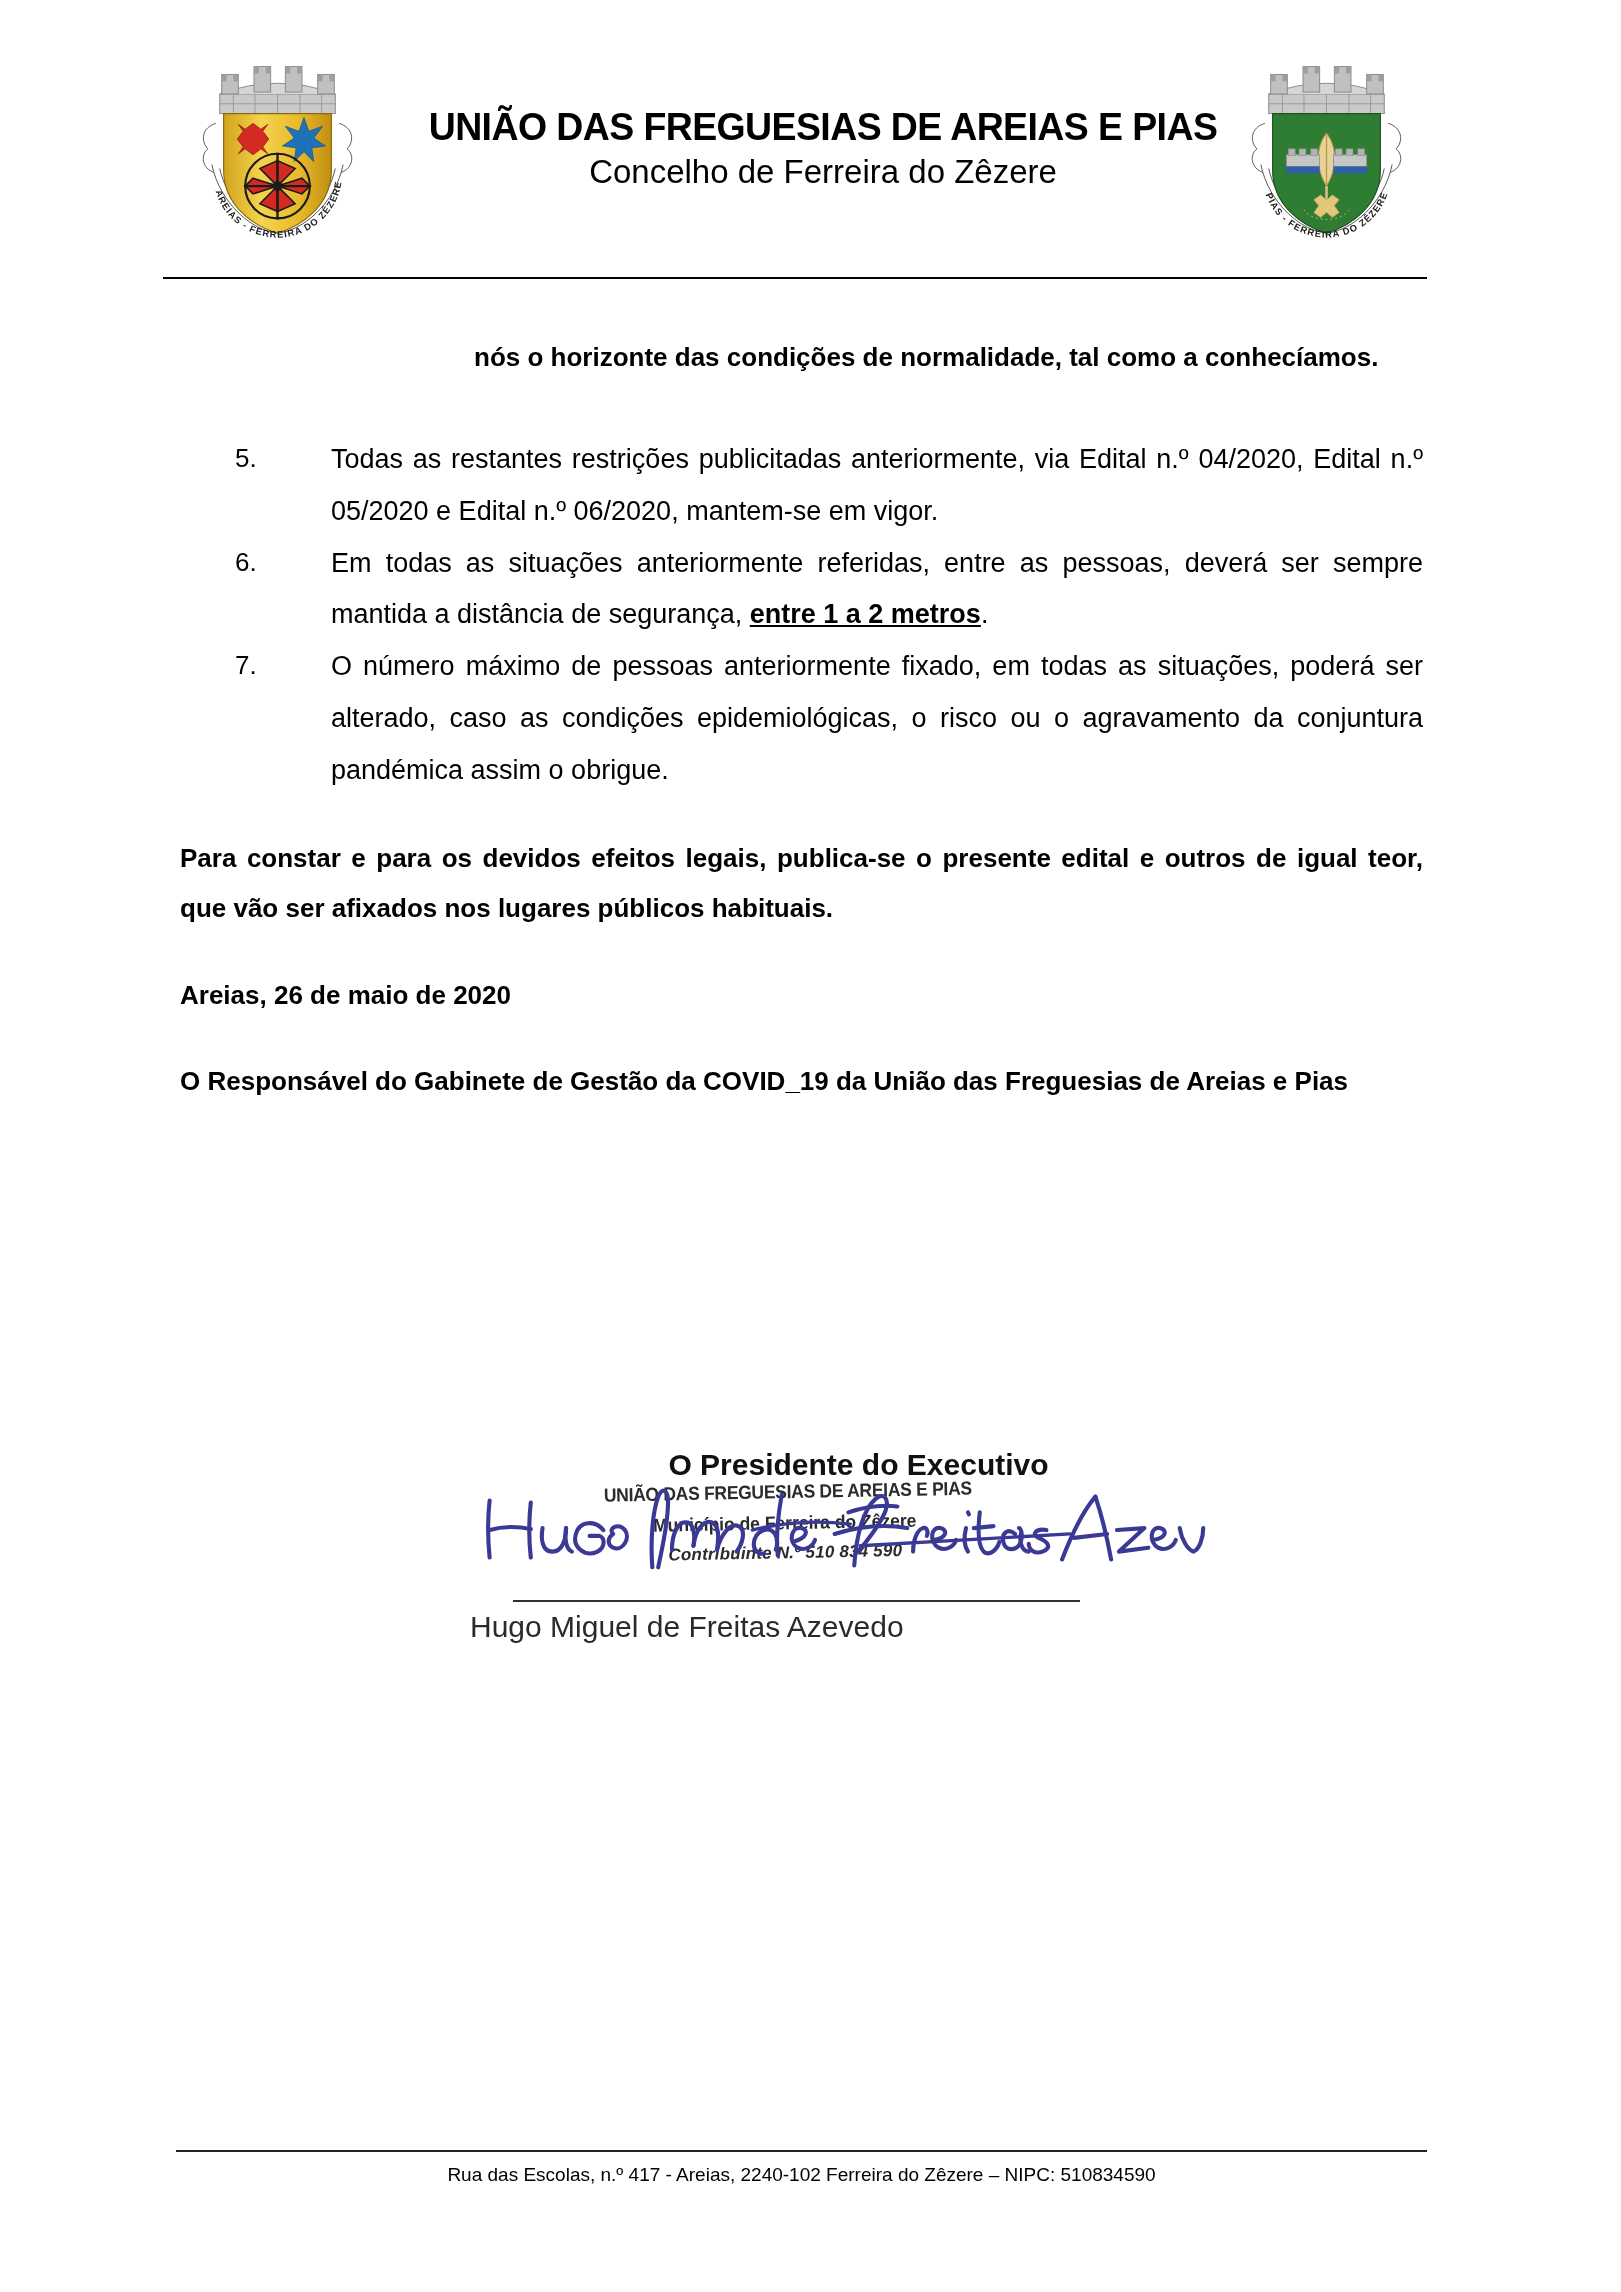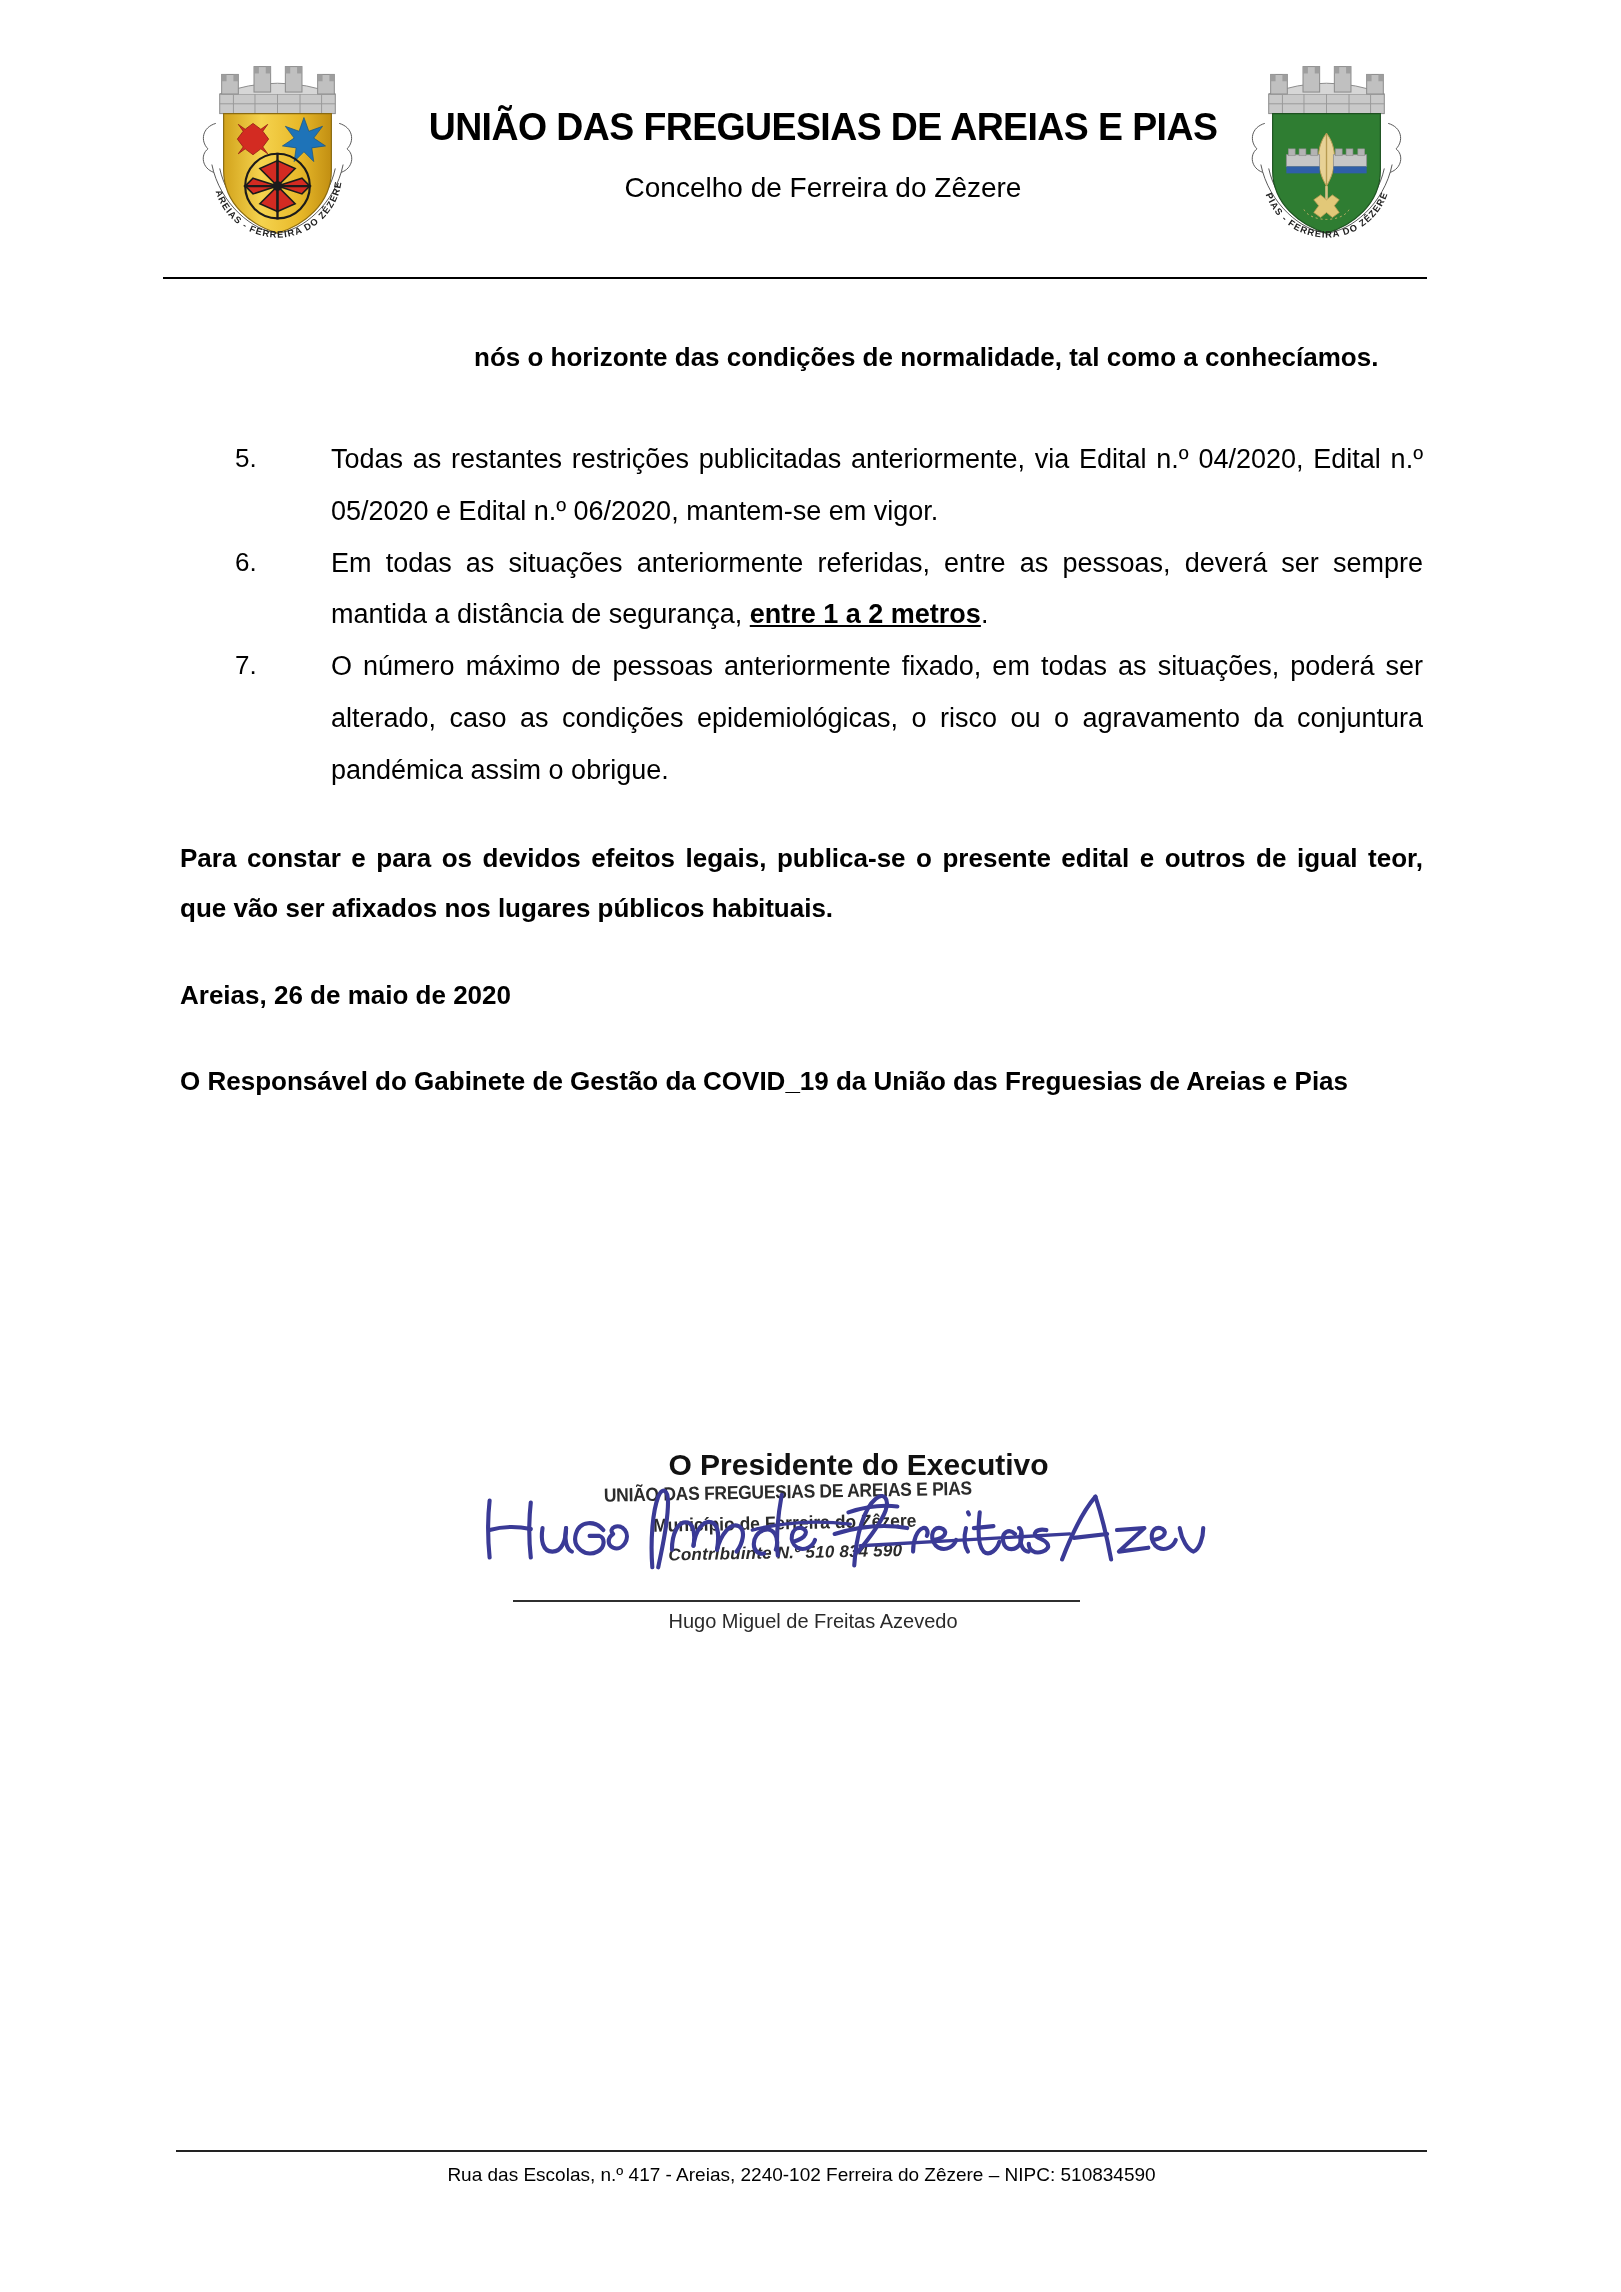--- a/index.html
+++ b/index.html
@@ -46,23 +46,23 @@
   .org-title {
     font-size: 39px;
     font-weight: bold;
     letter-spacing: -0.6px;
     line-height: 1.08;
     white-space: nowrap;
     transform: scaleX(0.96);
     transform-origin: center;
   }
   .org-sub {
-    font-size: 28px;
+    font-size: 33px;
     font-weight: normal;
-    margin-top: 25px;
+    margin-top: 6px;
     line-height: 1.1;
   }
   .header-rule {
     position: absolute;
     left: 163px;
     top: 277px;
     width: 1264px;
     height: 0;
     border-top: 2.9px solid #000000;
   }
@@ -186,22 +186,21 @@
     top: 174px;
     width: 567px;
     height: 0;
     border-top: 2.5px solid #2f2f2f;
   }
   .sig-name {
     position: absolute;
     left: 0;
     top: 184px;
     width: 686px;
-    text-align: center;
-    font-size: 20px;
+    font-size: 30px;
     color: #2a2a2a;
   }
 
   
   .footer {
     position: absolute;
     left: 0;
     bottom: 0;
     width: 1621px;
     height: 176px;

